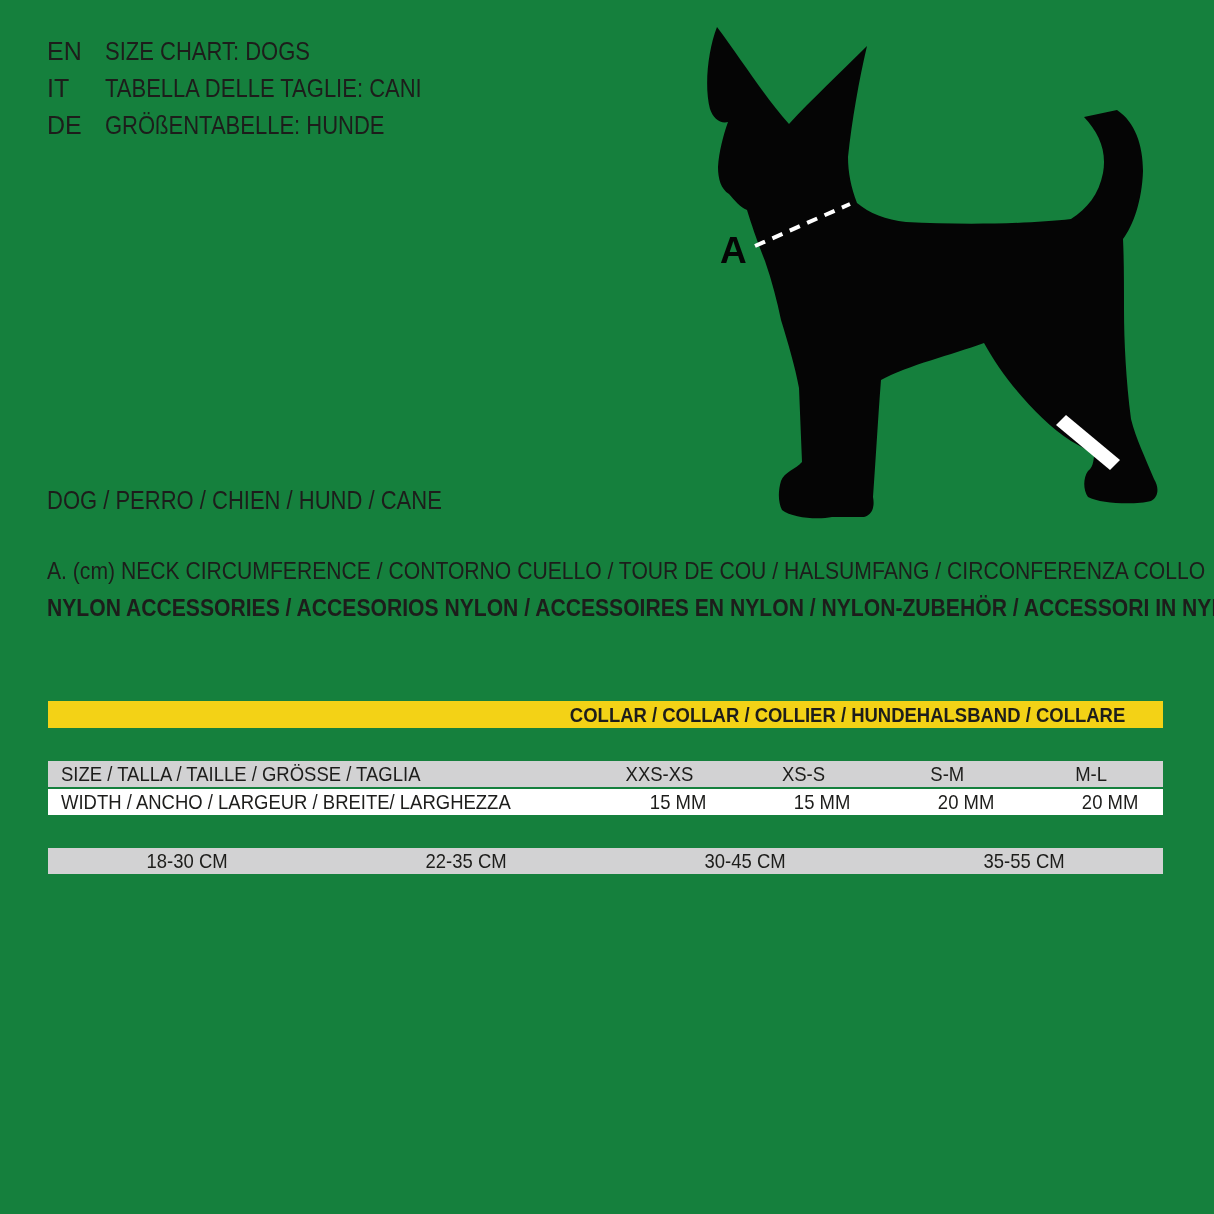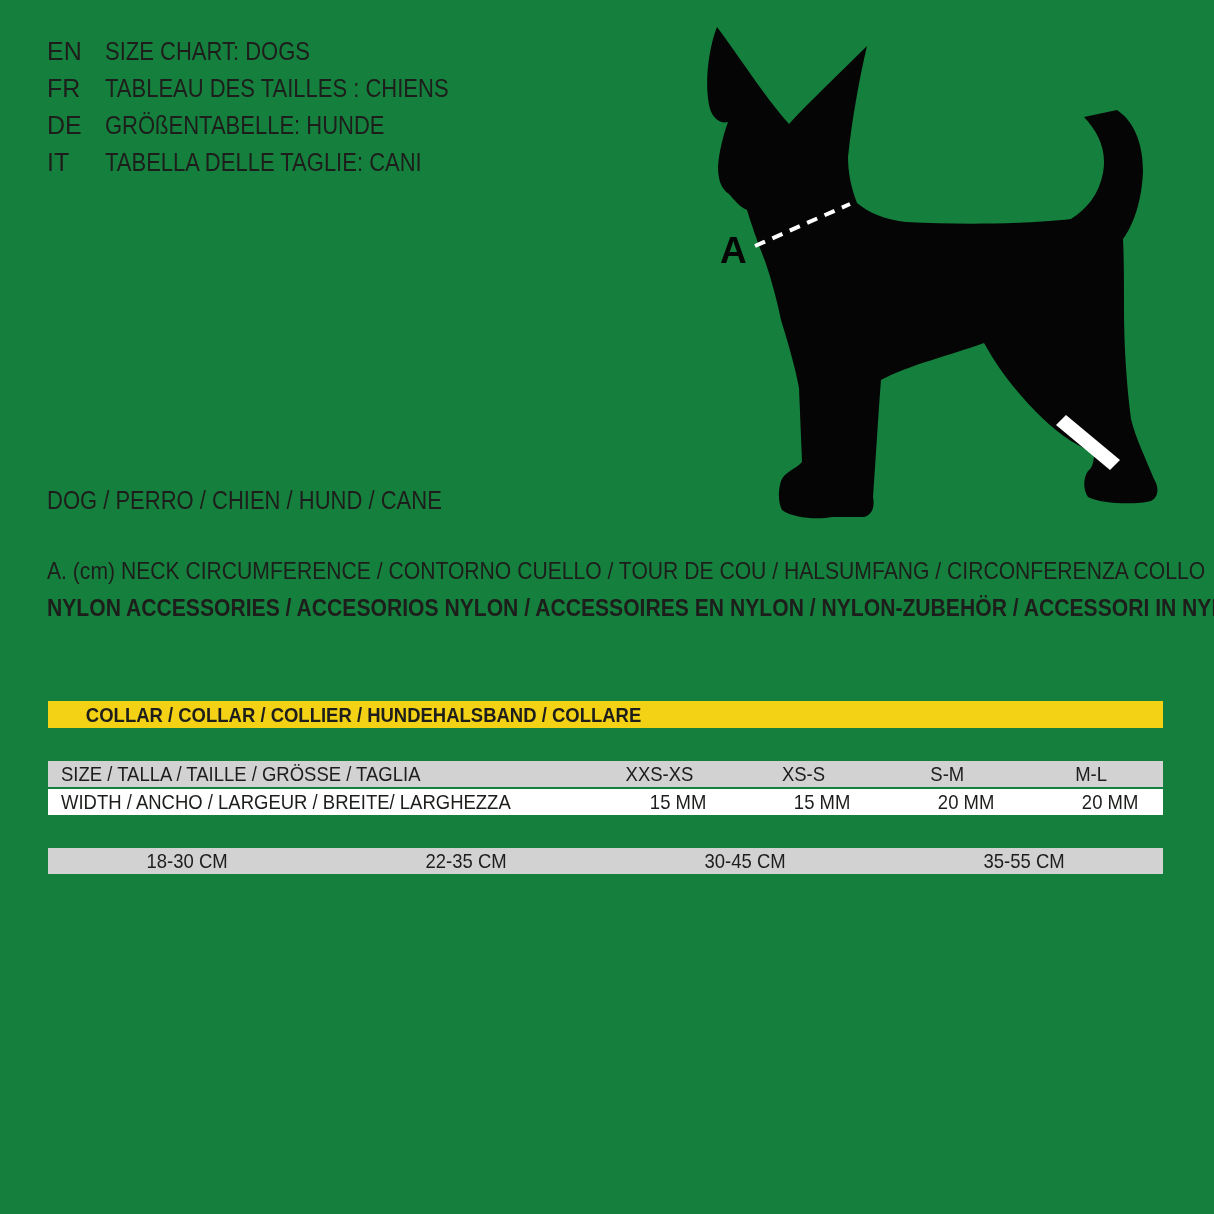--- a/index.html
+++ b/index.html
@@ -28,50 +28,46 @@
 
   
   .note{position:absolute;left:47px;font-size:24px;}
   .note-measure{top:557px;}
   .note-material{top:594px;font-weight:700;}
 
   
   .size-table{position:absolute;left:48px;top:701px;width:1115px;}
   .t-title{
     height:27px;margin-bottom:2px;background:var(--accent-yellow,#f3d216);
-    display:flex;align-items:center;justify-content:flex-start;
+    display:flex;align-items:center;justify-content:flex-end;
     font-size:21px;font-weight:700;
   }
   .t-row{height:26px;margin-bottom:2px;display:flex;align-items:center;font-size:21px;}
   .bg-gray{background:var(--row-gray,#d2d2d3);margin-top:33px;}
   .bg-white{background:#ffffff;gap:37px;}
   .t-label{flex:0 0 540px;padding-left:13px;box-sizing:border-box;overflow:visible;}
   .t-val{flex:1 1 0;display:flex;justify-content:center;}
 </style>
 </head>
 <body>
 
 <div class="page">
 
   <div class="langs">
     <div class="lang-row">
       <span class="lang-code">EN</span>
       <span class="cx-l">SIZE CHART: DOGS</span>
     </div>
     <div class="lang-row">
-      <span class="lang-code">FR</span>
-      <span class="cx-l">TABLEAU DES TAILLES : CHIENS</span>
+      <span class="lang-code">IT</span>
+      <span class="cx-l">TABELLA DELLE TAGLIE: CANI</span>
     </div>
     <div class="lang-row">
       <span class="lang-code">DE</span>
       <span class="cx-l">GRÖßENTABELLE: HUNDE</span>
-    </div>
-    <div class="lang-row">
-      <span class="lang-code">IT</span>
-      <span class="cx-l">TABELLA DELLE TAGLIE: CANI</span>
     </div>
   </div>
 
   <svg class="dog" viewBox="0 0 520 520" aria-hidden="true">
     <path class="dog-body" d="
       M 37 17
       C 28 40 24 76 30 99
       C 33 108 40 114 48 112
       C 43 126 39 142 38 157
       C 38 169 41 179 49 184

